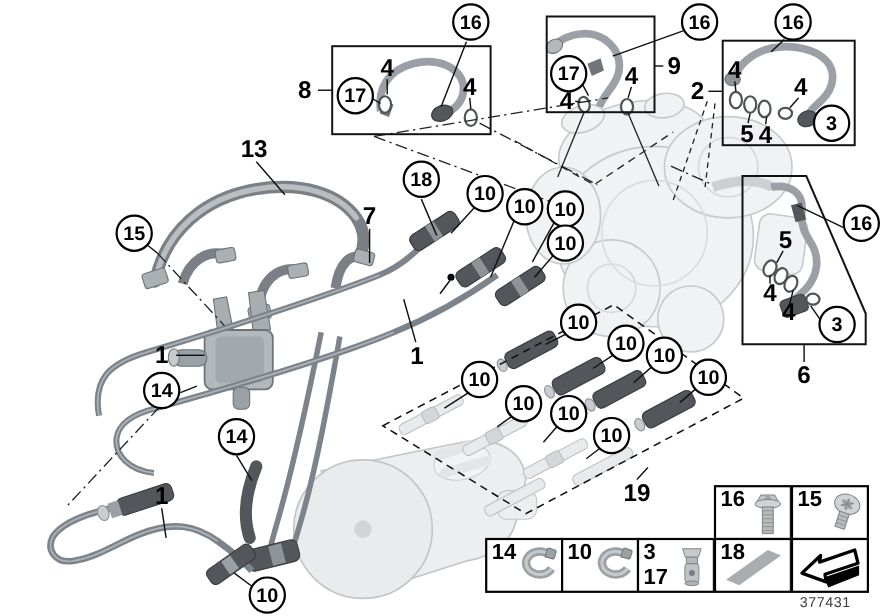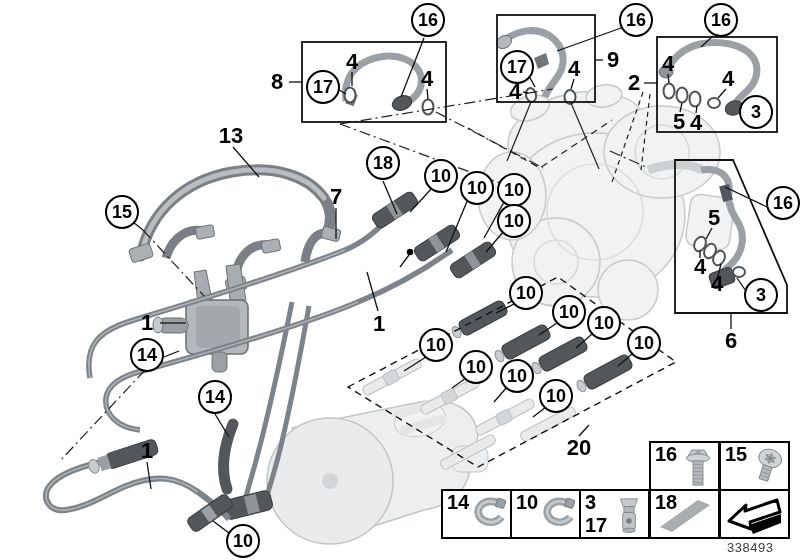--- a/index.html
+++ b/index.html
@@ -309,21 +309,21 @@
       <div class="plabel" style="left: 696px; top: 123px;">4</div>
       <div class="plabel" style="left: 231px; top: 136px;">13</div>
       <div class="plabel" style="left: 336px; top: 197px;">7</div>
       <div class="plabel" style="left: 714px; top: 218px;">5</div>
       <div class="plabel" style="left: 700px; top: 267px;">4</div>
       <div class="plabel" style="left: 717px; top: 284px;">4</div>
       <div class="plabel" style="left: 731px; top: 341px;">6</div>
       <div class="plabel" style="left: 147px; top: 323px;">1</div>
       <div class="plabel" style="left: 379px; top: 324px;">1</div>
       <div class="plabel" style="left: 147px; top: 451px;">1</div>
-      <div class="plabel" style="left: 579px; top: 448px;">20</div>
+      <div class="plabel" style="left: 579px; top: 448px;">19</div>
     </div>
 
 <div class="lc" style="left:649px;top:441px">
   <span class="lnum">16</span>
   <svg class="licon" width="36" height="44" viewBox="0 0 40 46">
     <polygon points="13,3 27,3 31,10 9,10" fill="#c2c6c9" stroke="#7c8286"></polygon>
     <circle cx="20" cy="6.5" r="3" fill="#9fa5a8"></circle>
     <ellipse cx="20" cy="12" rx="13" ry="4.5" fill="#cfd3d5" stroke="#7c8286"></ellipse>
     <rect x="14.5" y="15" width="11" height="27" fill="#b7bbbe" stroke="#7c8286"></rect>
     <path d="M14.5 19 h11 M14.5 23 h11 M14.5 27 h11 M14.5 31 h11 M14.5 35 h11 M14.5 39 h11" stroke="#8d9296" stroke-width="1"></path>
@@ -374,15 +374,15 @@
     <polygon points="3,33 41,6 53,11 15,38" fill="#a9adb0"></polygon>
   </svg>
 </div>
 <div class="lc" style="left:719px;top:489px">
   <svg class="licon-c" width="60" height="44" viewBox="0 0 60 44">
     <polygon points="4,29 21,13 20,19 52,8 55,20 25,30 26,37" fill="#ffffff" stroke="#000" stroke-width="3" stroke-linejoin="round"></polygon>
     <polygon points="24,33 56,22 56,31 28,42" fill="#000"></polygon>
   </svg>
 </div>
 
-<div id="figno">338493</div>
+<div id="figno">377431</div>
 
 </div>
 
 </body></html>

